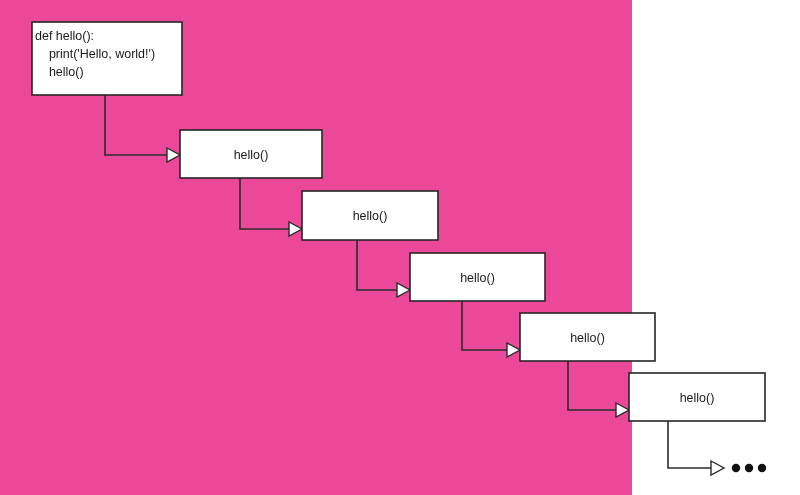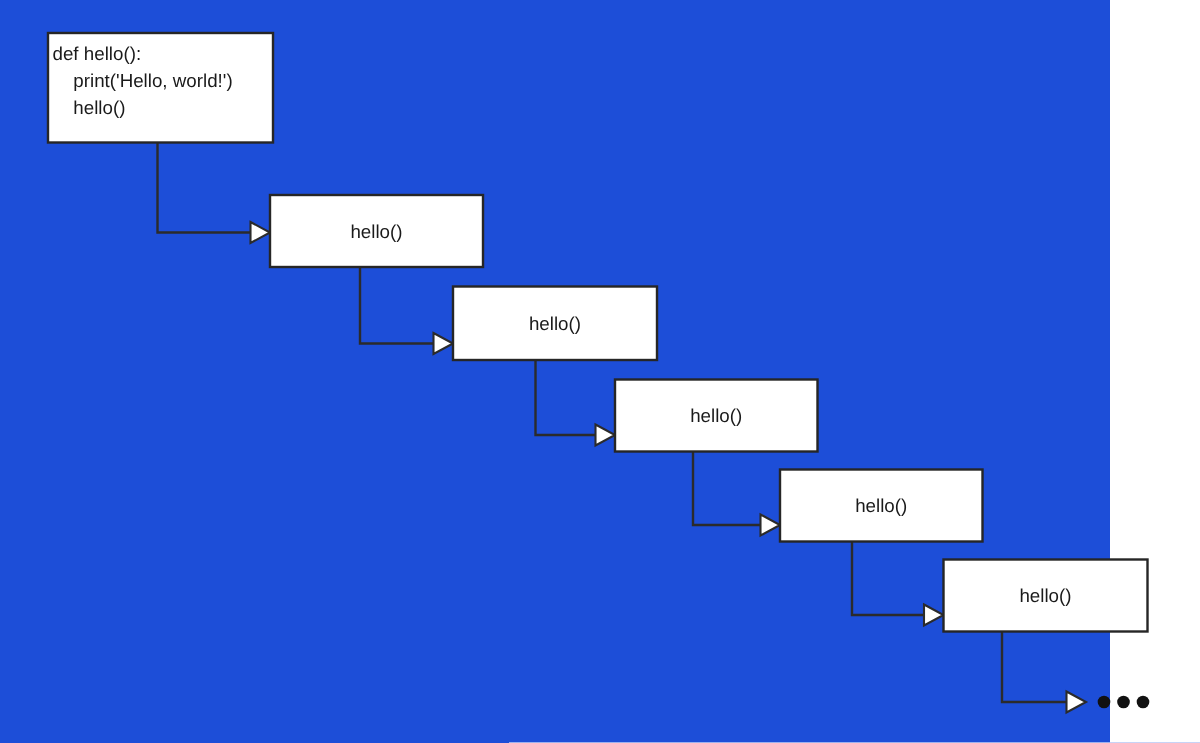--- a/index.html
+++ b/index.html
@@ -8,23 +8,23 @@
     background: #ffffff;
   }
   body {
     width: 800px;
     height: 495px;
     font-family: "Liberation Sans", sans-serif;
     overflow: hidden;
   }
   #diagram-root {
     position: relative;
-    width: 740px;
+    width: 632px;
     height: 495px;
-    background: #1d4ed8;
+    background: #ec4899;
   }
   svg.diagram-canvas {
     display: block;
     width: 800px;
     height: 495px;
   }
   .node-box {
     fill: #ffffff;
     stroke: #262626;
     stroke-width: 1.6;

